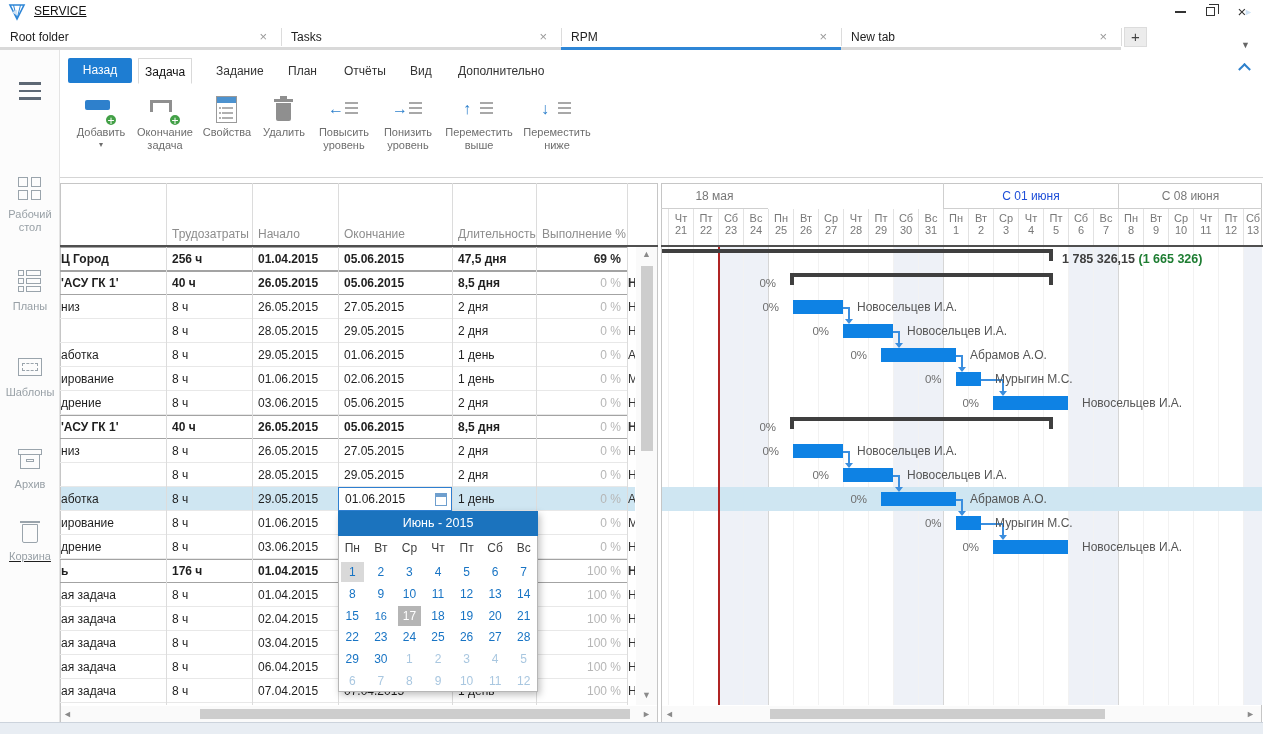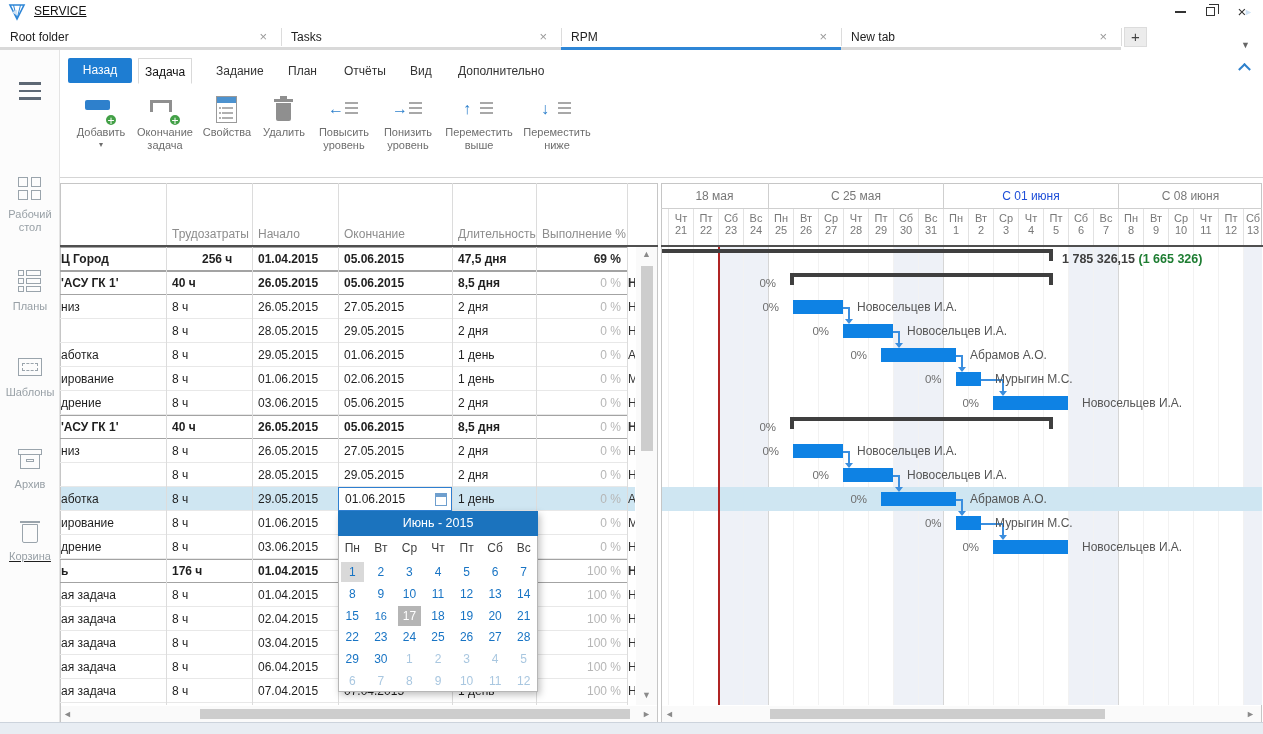--- a/index.html
+++ b/index.html
@@ -293,21 +293,21 @@
 
   <div id="built">
       <div style="position: absolute; left: 61px; top: 487px; width: 574px; height: 24px; background: rgb(207, 230, 242);"></div>
       <div style="position: absolute; left: 172px; top: 226px; width: 76px; height: 16px; line-height: 16px; font-size: 12px; color: rgb(141, 141, 141); white-space: nowrap;">Трудозатраты</div>
       <div style="position: absolute; left: 258px; top: 226px; width: 76px; height: 16px; line-height: 16px; font-size: 12px; color: rgb(141, 141, 141); white-space: nowrap;">Начало</div>
       <div style="position: absolute; left: 344px; top: 226px; width: 104px; height: 16px; line-height: 16px; font-size: 12px; color: rgb(141, 141, 141); white-space: nowrap;">Окончание</div>
       <div style="position: absolute; left: 458px; top: 226px; width: 74px; height: 16px; line-height: 16px; font-size: 12px; color: rgb(141, 141, 141); white-space: nowrap;">Длительность</div>
       <div style="position: absolute; left: 542px; top: 226px; width: 81px; height: 16px; line-height: 16px; font-size: 12px; color: rgb(141, 141, 141); white-space: nowrap;">Выполнение %</div>
       <div style="position: absolute; left: 60px; top: 247px; width: 568px; height: 24px; pointer-events: auto;"></div>
       <div style="position: absolute; left: 61px; top: 247px; width: 104px; height: 24px; line-height: 24px; font-size: 12px; color: rgb(31, 31, 31); font-weight: bold; text-align: left; white-space: nowrap; overflow: hidden;">Ц Город</div>
-      <div style="position: absolute; left: 172px; top: 247px; width: 76px; height: 24px; line-height: 24px; font-size: 12px; color: rgb(31, 31, 31); font-weight: bold; text-align: left; white-space: nowrap; overflow: hidden; margin-left: 30px;">256 ч</div>
+      <div style="position: absolute; left: 172px; top: 247px; width: 76px; height: 24px; line-height: 24px; font-size: 12px; color: rgb(31, 31, 31); font-weight: bold; text-align: left; white-space: nowrap; overflow: hidden;">256 ч</div>
       <div style="position: absolute; left: 258px; top: 247px; width: 78px; height: 24px; line-height: 24px; font-size: 12px; color: rgb(31, 31, 31); font-weight: bold; text-align: left; white-space: nowrap; overflow: hidden;">01.04.2015</div>
       <div style="position: absolute; left: 344px; top: 247px; width: 106px; height: 24px; line-height: 24px; font-size: 12px; color: rgb(31, 31, 31); font-weight: bold; text-align: left; white-space: nowrap; overflow: hidden;">05.06.2015</div>
       <div style="position: absolute; left: 458px; top: 247px; width: 76px; height: 24px; line-height: 24px; font-size: 12px; color: rgb(31, 31, 31); font-weight: bold; text-align: left; white-space: nowrap; overflow: hidden;">47,5 дня</div>
       <div style="position: absolute; left: 536px; top: 247px; width: 85px; height: 24px; line-height: 24px; font-size: 12px; color: rgb(43, 43, 43); font-weight: bold; text-align: right; white-space: nowrap; overflow: hidden;">69 %</div>
       <div style="position: absolute; left: 60px; top: 270px; width: 568px; height: 1px; background: rgb(232, 232, 232);"></div>
       <div style="position: absolute; left: 60px; top: 247px; width: 568px; height: 1px; background: rgb(163, 163, 163);"></div>
       <div style="position: absolute; left: 60px; top: 270px; width: 568px; height: 1px; background: rgb(163, 163, 163);"></div>
       <div style="position: absolute; left: 60px; top: 271px; width: 568px; height: 24px; pointer-events: auto;"></div>
       <div style="position: absolute; left: 61px; top: 271px; width: 104px; height: 24px; line-height: 24px; font-size: 12px; color: rgb(31, 31, 31); font-weight: bold; text-align: left; white-space: nowrap; overflow: hidden;">'АСУ ГК 1'</div>
       <div style="position: absolute; left: 172px; top: 271px; width: 76px; height: 24px; line-height: 24px; font-size: 12px; color: rgb(31, 31, 31); font-weight: bold; text-align: left; white-space: nowrap; overflow: hidden;">40 ч</div>
@@ -487,21 +487,20 @@
       <div style="position: absolute; left: 718px; top: 209px; width: 25px; height: 36px; border-left: 1px solid rgb(226, 226, 226); text-align: center; font-size: 11px; color: rgb(120, 120, 120);">
         <div style="margin-top:3px">Сб</div>
         <div>23</div>
       </div>
       <div style="position: absolute; left: 718px; top: 247px; width: 25px; height: 458px; background: rgb(238, 241, 247);"></div>
       <div style="position: absolute; left: 743px; top: 209px; width: 25px; height: 36px; border-left: 1px solid rgb(226, 226, 226); text-align: center; font-size: 11px; color: rgb(120, 120, 120);">
         <div style="margin-top:3px">Вс</div>
         <div>24</div>
       </div>
       <div style="position: absolute; left: 743px; top: 247px; width: 25px; height: 458px; background: rgb(238, 241, 247);"></div>
-      <div style="position: absolute; left: 768px; top: 183px; width: 175px; height: 26px; line-height: 26px; text-align: center; font-size: 12px; color: rgb(120, 120, 120); border-left: 1px solid rgb(207, 207, 207); border-bottom: 1px solid rgb(207, 207, 207);">С 25 мая</div>
       <div style="position: absolute; left: 768px; top: 209px; width: 25px; height: 36px; border-left: 1px solid rgb(226, 226, 226); text-align: center; font-size: 11px; color: rgb(120, 120, 120);">
         <div style="margin-top:3px">Пн</div>
         <div>25</div>
       </div>
       <div style="position: absolute; left: 793px; top: 209px; width: 25px; height: 36px; border-left: 1px solid rgb(226, 226, 226); text-align: center; font-size: 11px; color: rgb(120, 120, 120);">
         <div style="margin-top:3px">Вт</div>
         <div>26</div>
       </div>
       <div style="position: absolute; left: 818px; top: 209px; width: 25px; height: 36px; border-left: 1px solid rgb(226, 226, 226); text-align: center; font-size: 11px; color: rgb(120, 120, 120);">
         <div style="margin-top:3px">Ср</div>

